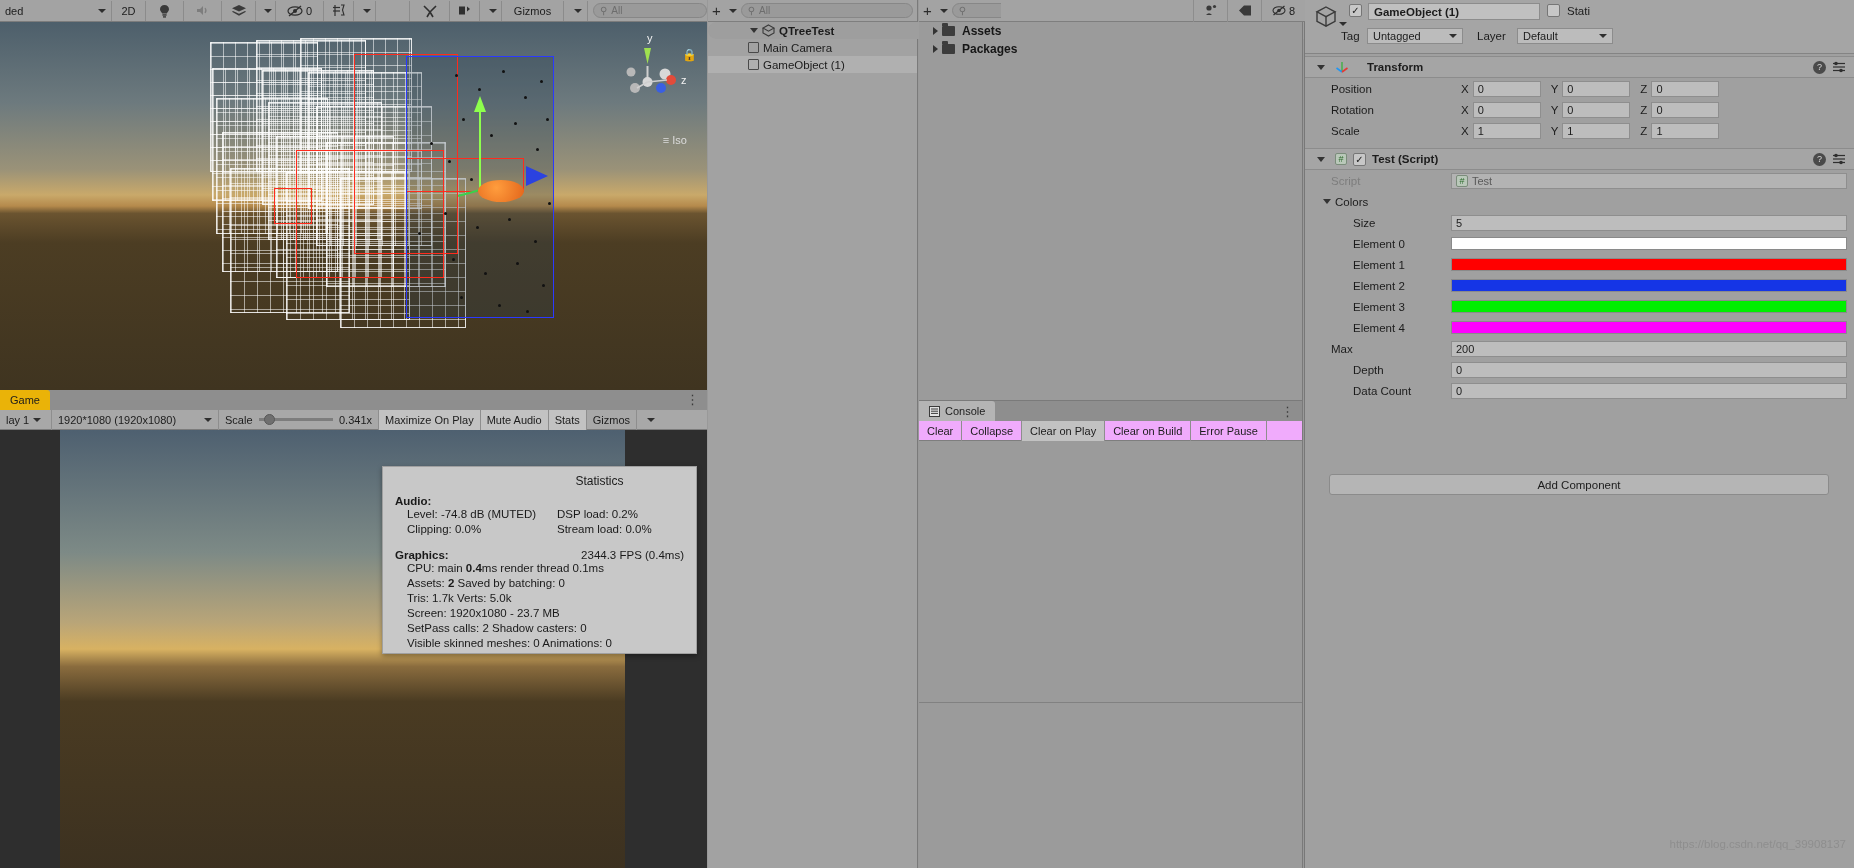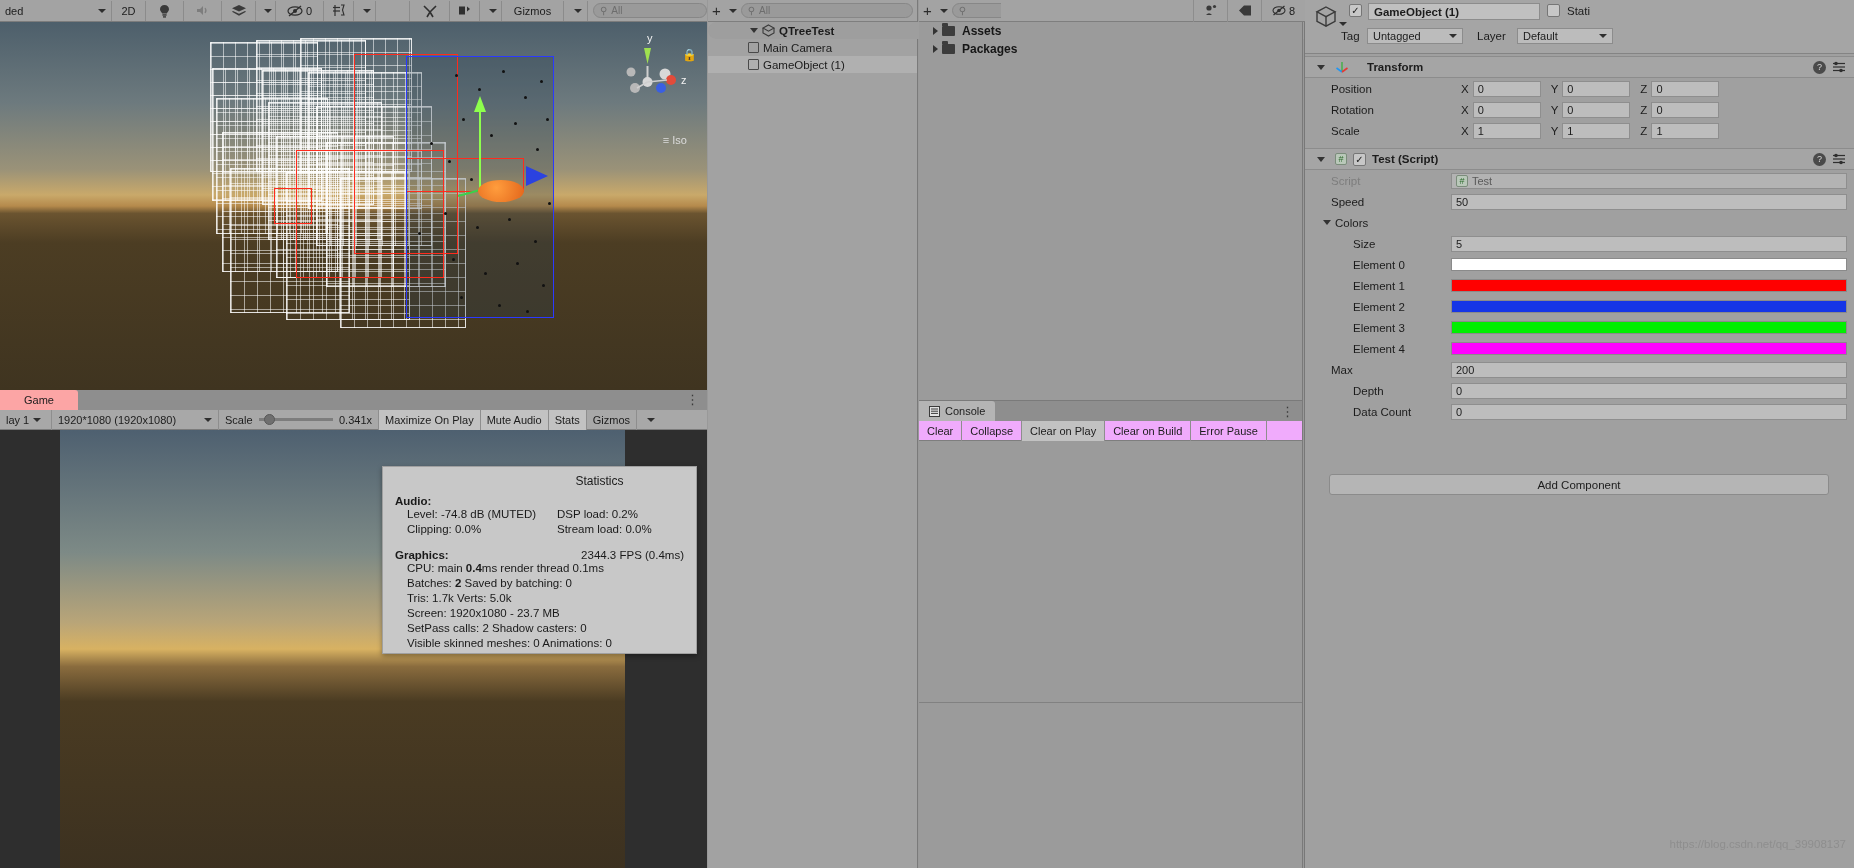--- a/index.html
+++ b/index.html
@@ -25,22 +25,22 @@
   .redline{ position:absolute; border:1.6px solid #ff2b1d; }
   .blueline{ position:absolute; border:1.6px solid #2b39ff; }
   .dot{ position:absolute; width:3px;height:3px;background:#111; border-radius:50%; }
 
   #gizmo{ position:absolute; right:14px; top:8px; width:76px; height:86px; }
   #iso-label{ position:absolute; right:20px; top:112px; font-size:11px; color:#dcdcdc; }
   #lock-icon{ position:absolute; right:10px; top:26px; color:#c9c9c9; font-size:12px; }
 
   
   #game-tabstrip{ position:absolute; left:0; top:390px; width:707px; height:20px; background:#8e8e8e; }
-  #game-tab{ position:absolute; left:0; top:390px; height:20px; padding:0 24px;
-     background:#fca5a5; display:flex; align-items:center; font-size:11px; border-top-right-radius:3px;text-align:right;}
+  #game-tab{ position:absolute; left:0; top:390px; height:20px; padding:0 10px;
+     background:#eab308; display:flex; align-items:center; font-size:11px; border-top-right-radius:3px;text-align:right;}
   #game-opts{ position:absolute; left:686px; top:392px; font-size:13px; color:#3a3a3a; letter-spacing:0; }
   #game-toolbar{ position:absolute; left:0; top:410px; width:707px; height:20px;
      background:#a8a8a8; border-bottom:1px solid #7c7c7c; display:flex; align-items:center; }
   #game-toolbar .gcell{ height:20px; display:flex; align-items:center; padding:0 6px;
      font-size:11px; border-right:1px solid #8e8e8e; white-space:nowrap; }
   #game-toolbar .gcell.on{ background:#c2c2c2; }
   #scale-slider{ width:92px; height:3px; background:#7d7d7d; position:relative; margin:0 6px; }
   #scale-knob{ position:absolute; left:5px; top:-4px; width:11px;height:11px;border-radius:50%;
      background:#6f6f6f; border:1px solid #585858; }
   #game-view{ position:absolute; left:0; top:430px; width:707px; height:438px; background:#2e2e2e; }
@@ -361,21 +361,21 @@
       <span>Stream load: 0.0%</span>
     </div>
     <div class="st-g">
       <span class="st-h">Graphics:</span>
       <span>2344.3 FPS (0.4ms)</span>
     </div>
     <div class="st-line">
       <span>CPU: main </span><b>0.4</b><span>ms  render thread 0.1ms</span>
     </div>
     <div class="st-line">
-      <span>Batches: </span><b>2</b><span>      Saved by batching: 0</span>
+      <span>Assets: </span><b>2</b><span>      Saved by batching: 0</span>
     </div>
     <div class="st-line">Tris: 1.7k         Verts: 5.0k</div>
     <div class="st-line">Screen: 1920x1080 - 23.7 MB</div>
     <div class="st-line">SetPass calls: 2          Shadow casters: 0</div>
     <div class="st-line">Visible skinned meshes: 0  Animations: 0</div>
   </div>
 
   <div id="hier">
     <div id="hier-toolbar">
       <span class="plus">+</span>
@@ -604,26 +604,20 @@
     </div>
 
     <div class="prow">
       <span class="plab" style="color:#7d7d7d;">Script</span>
       <div class="objfield" style="width:396px;">
         <span class="cs">#</span>
         <span>Test</span>
       </div>
     </div>
 
-    <div class="prow">
-      <span class="plab">Speed</span>
-      <div class="num" style="width:396px;">
-        <span>50</span>
-      </div>
-    </div>
 
     <div class="prow" style="padding-left:14px;">
       <span class="tri"></span>
       <span>Colors</span>
     </div>
 
     <div class="prow">
       <span class="plab ind">Size</span>
       <div class="num" style="width:396px;">
         <span>5</span>

